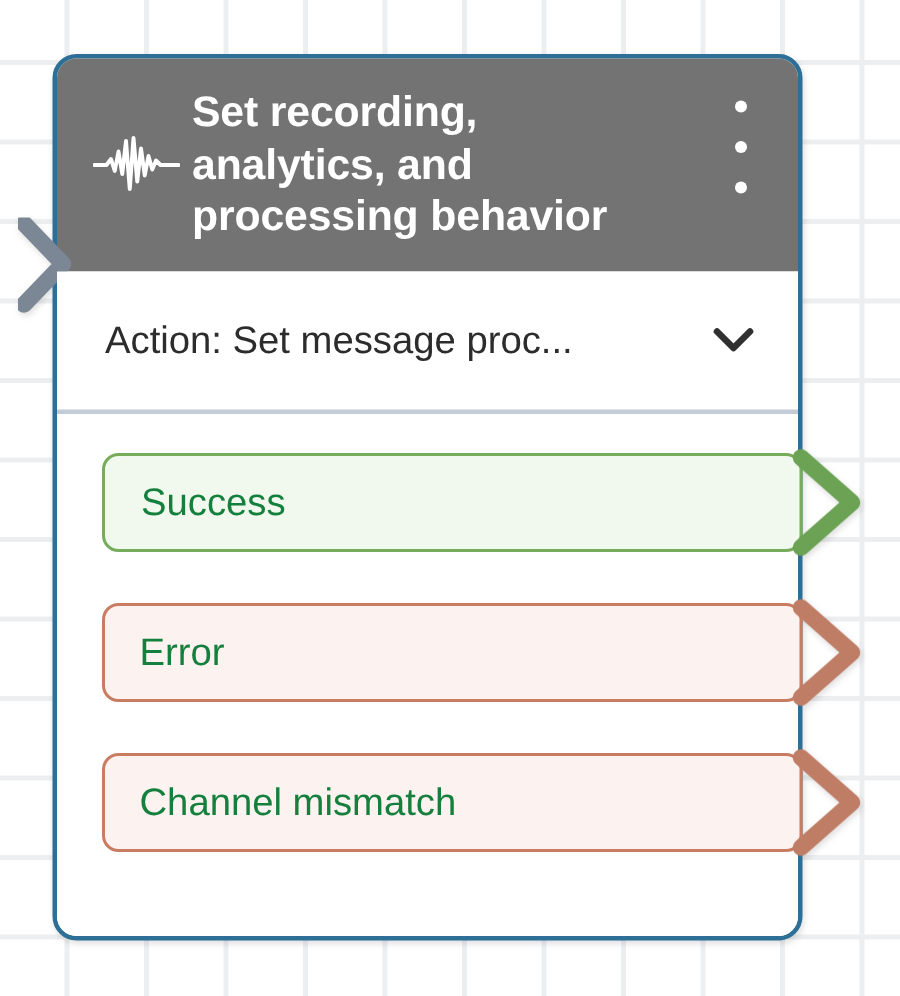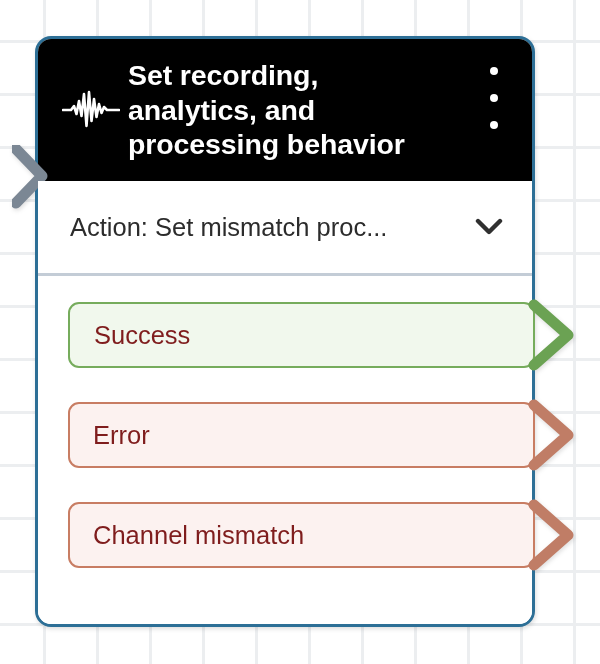--- a/index.html
+++ b/index.html
@@ -40,21 +40,21 @@
     border: 3px solid #2d6f96;
     border-radius: 16px;
     overflow: visible;
     filter: drop-shadow(1px 2px 2px rgba(0,0,0,0.13));
   }
 
   
   .node-header {
     position: relative;
     height: 142px;
-    background: #000000;
+    background: #737373;
     border-radius: 13px 13px 0 0;
     display: flex;
     align-items: center;
     padding: 0 0 0 16px;
   }
 
   .header-icon {
     width: 74px;
     flex: 0 0 74px;
     display: flex;
@@ -161,21 +161,21 @@
     left: 30px;
     right: -3px;
     top: 0;
     height: 66px;
     border: 2.5px solid;
     border-radius: 11px;
     display: flex;
     align-items: center;
     padding-left: 24px;
     font-size: 25.5px;
-    color: #7f1d1d;
+    color: #15803d;
     cursor: pointer;
   }
 
   .port-arrow {
     position: absolute;
     right: -48px;
     top: -3px;
     width: 52px;
     height: 72px;
     pointer-events: none;
@@ -213,21 +213,21 @@
       <div class="input-port">
         <svg width="36" height="64" viewBox="0 0 36 64" fill="none" xmlns="http://www.w3.org/2000/svg" aria-hidden="true">
           <path d="M4 4 L30 31 L4 58" stroke="#7b8794" stroke-width="11" stroke-linecap="round" stroke-linejoin="round" fill="none"></path>
         </svg>
       </div>
     </div>
 
     <div class="node-body">
 
       <div class="action-row">
-        <div class="action-label">Action: Set mismatch proc...</div>
+        <div class="action-label">Action: Set message proc...</div>
         <div class="action-chevron">
           <svg width="28" height="18" viewBox="0 0 28 18" fill="none" xmlns="http://www.w3.org/2000/svg" aria-hidden="true">
             <path d="M3 3 L14 14 L25 3" stroke="currentColor" stroke-width="4.4" stroke-linecap="round" stroke-linejoin="round"></path>
           </svg>
         </div>
       </div>
 
       <div class="divider"></div>
 
       <div class="ports">

